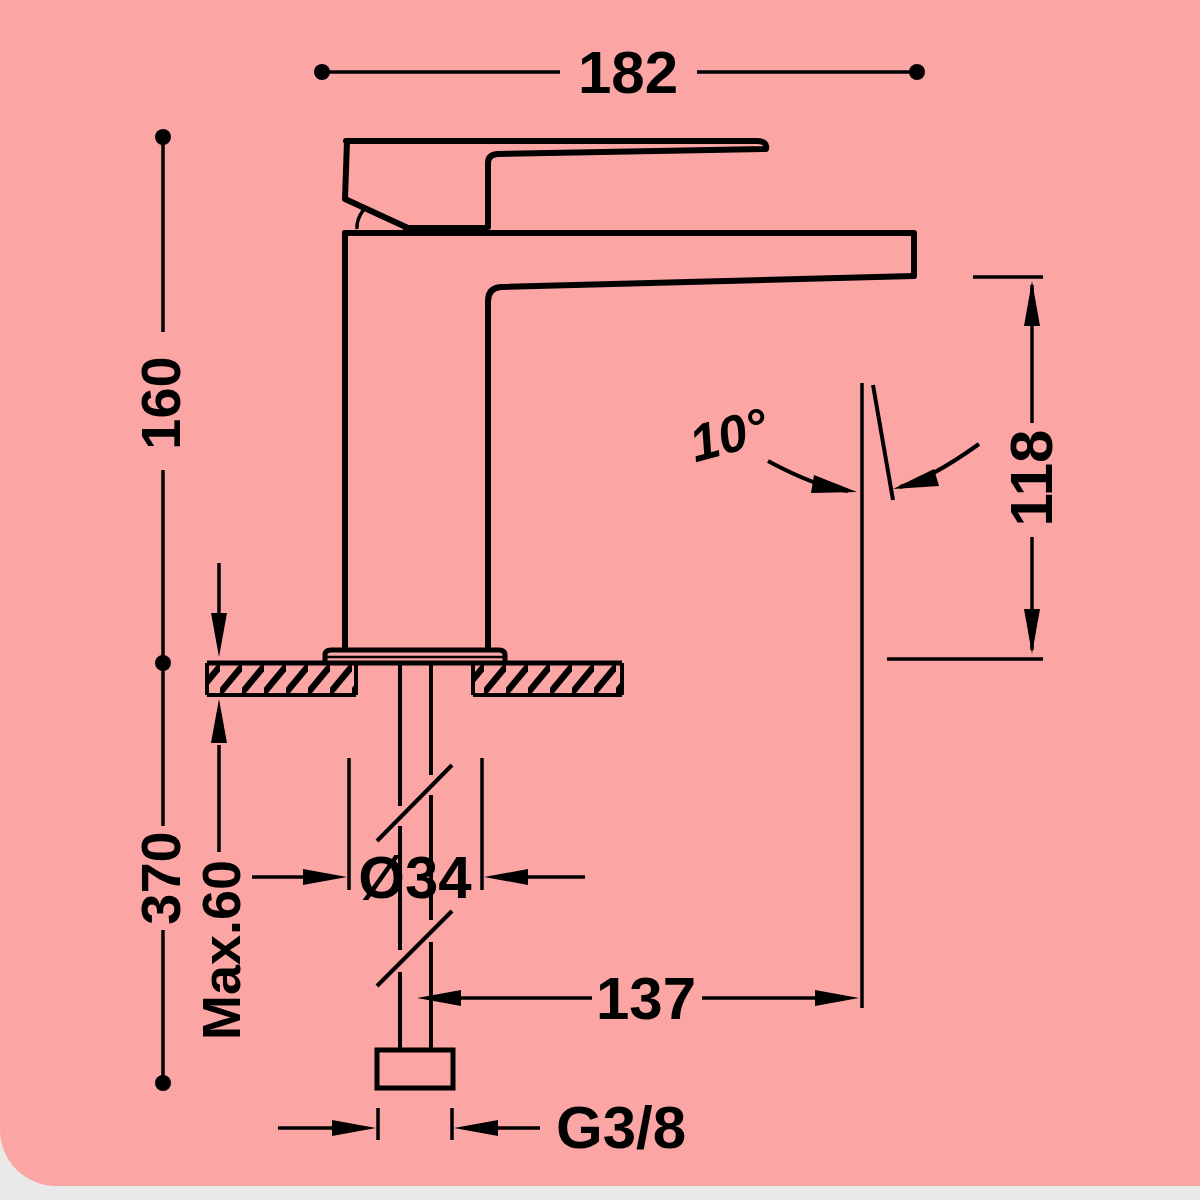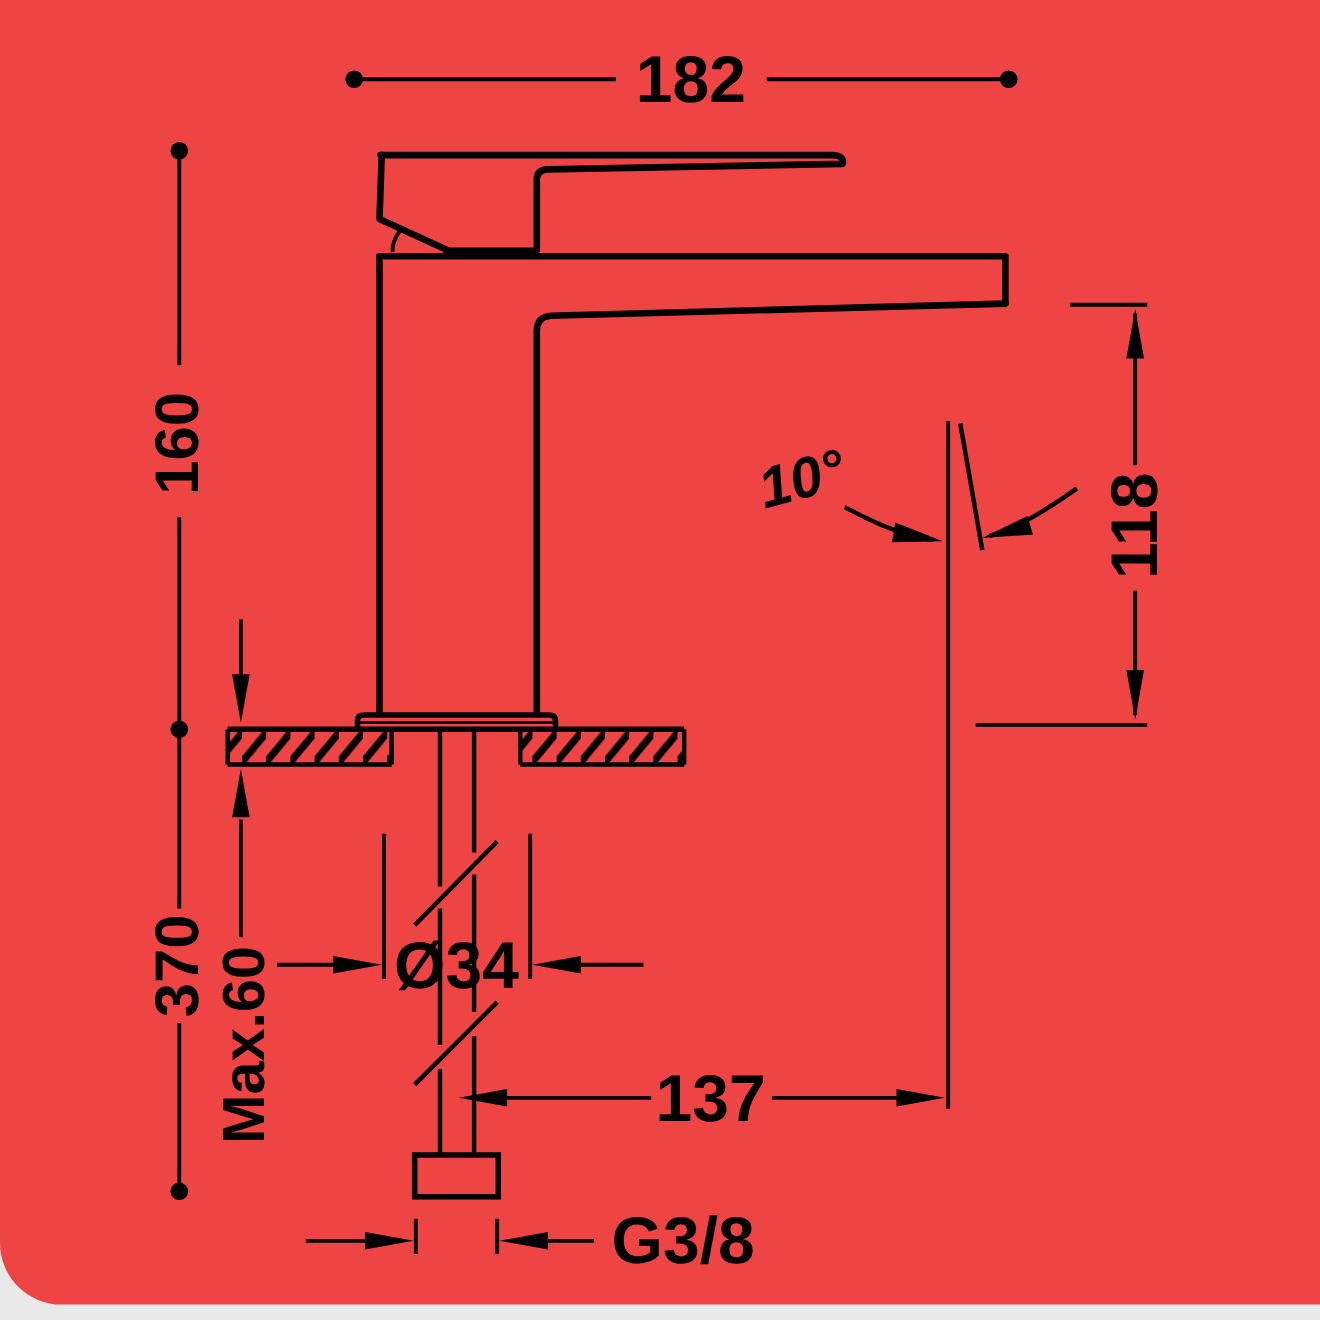--- a/index.html
+++ b/index.html
@@ -1,16 +1,16 @@
 <!DOCTYPE html>
 <html><head>
 <meta charset="utf-8">
 <style>
   html,body{margin:0;padding:0;background:#e9e9e9;width:1200px;height:1200px;overflow:hidden;}
-  .sheet{position:absolute;top:0;left:0;width:1200px;height:1186px;background:#ef4444;
+  .sheet{position:absolute;top:0;left:0;width:1200px;height:1186px;background:#fca5a5;
          border-radius:0 0 0 56px;overflow:hidden;}
   svg{position:absolute;top:0;left:0;}
   .outline{stroke:#000;stroke-width:6;fill:none;stroke-linejoin:round;stroke-linecap:round;}
   .thick8{stroke:#000;stroke-width:8;fill:none;stroke-linecap:butt;}
   .mid{stroke:#000;stroke-width:5;fill:none;stroke-linecap:butt;}
   .mid4{stroke:#000;stroke-width:4;fill:none;stroke-linecap:butt;}
   .fine{stroke:#000;stroke-width:2.5;fill:none;}
   .dim{stroke:#000;stroke-width:3.5;fill:none;stroke-linecap:butt;}
   .arrow{fill:#000;stroke:none;}
   .dot{fill:#000;stroke:none;}

